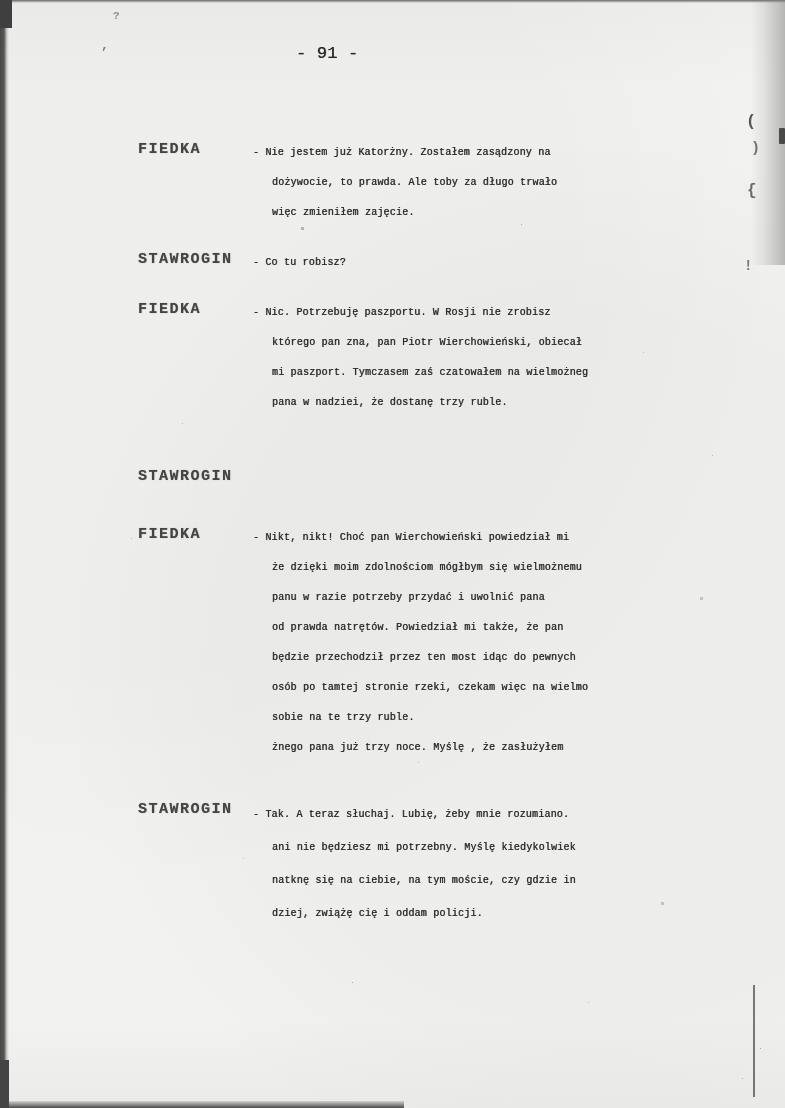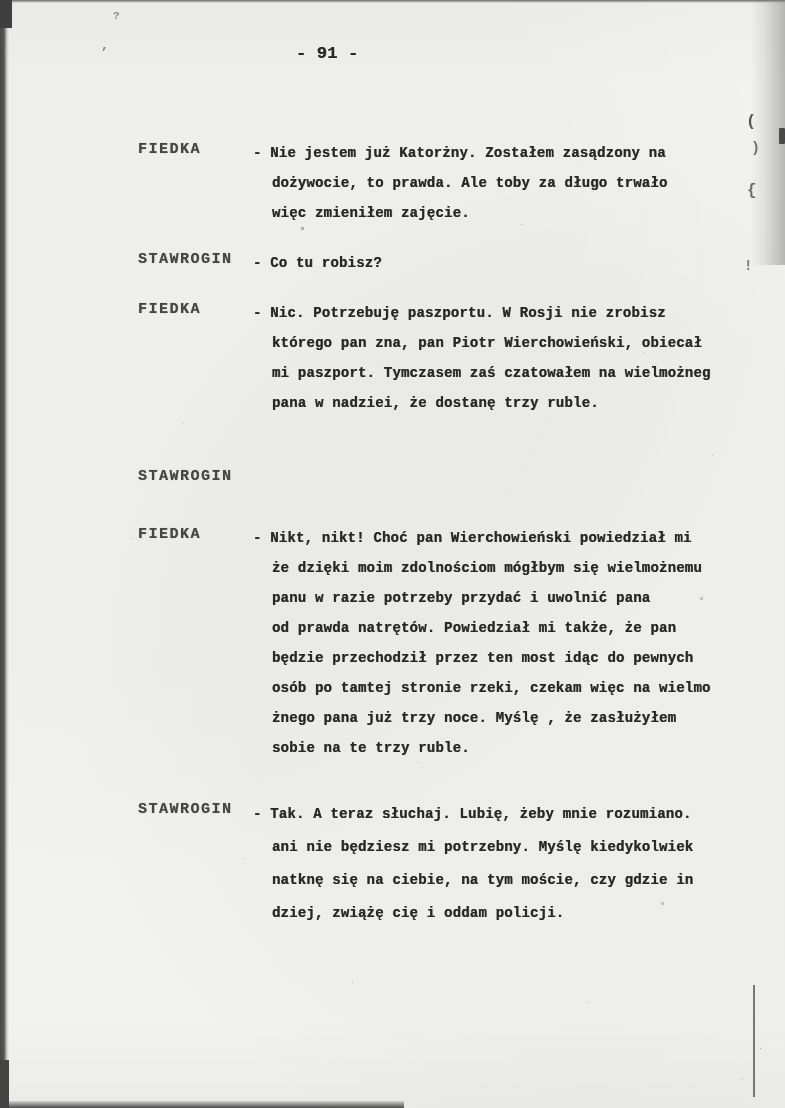--- a/index.html
+++ b/index.html
@@ -6,30 +6,30 @@
   .page{
     position:relative;width:785px;height:1108px;overflow:hidden;
     background:#f2f2f0;
     background-image:
       radial-gradient(circle at 18% 22%, rgba(0,0,0,.015) 0 40%, transparent 60%),
       radial-gradient(circle at 75% 60%, rgba(0,0,0,.018) 0 40%, transparent 60%),
       linear-gradient(180deg, rgba(0,0,0,.02), rgba(0,0,0,0) 8%, rgba(0,0,0,0) 92%, rgba(0,0,0,.03));
     font-family:"Liberation Mono","DejaVu Sans Mono",monospace;
   }
   .type{
-    font-weight:700;color:#272727;letter-spacing:.2px;
+    font-weight:400;color:#272727;letter-spacing:.2px;
     text-shadow:.4px .3px .6px rgba(40,40,40,.55), -.3px 0 .4px rgba(40,40,40,.3);
   }
   .pagenum{position:absolute;left:296px;top:44px;font-size:17px;}
   .dlg{position:absolute;left:120px;right:28px;}
   .speaker{
     position:absolute;left:18px;top:3px;font-size:15px;letter-spacing:1.5px;
     color:#454545;text-shadow:.3px .3px .8px rgba(70,70,70,.6);font-weight:700;
   }
-  .lines{margin-left:133px;font-size:14px;}
+  .lines{margin-left:133px;font-size:10px;}
   .line{line-height:30px;white-space:pre;}
   .line.cont{padding-left:19px;}
   .lh33 .line{line-height:33px;}
   
   .edge-left{position:absolute;left:0;top:0;width:9px;height:1108px;
     background:linear-gradient(90deg,#484848 0,#555 45%,rgba(90,90,90,.25) 75%,rgba(90,90,90,0) 100%);}
   .edge-top{position:absolute;left:0;top:0;width:785px;height:3px;
     background:linear-gradient(180deg,rgba(70,70,70,.8),rgba(70,70,70,0));}
   .corner-tl{position:absolute;left:0;top:0;width:12px;height:28px;background:#3f3f3f;}
   .smudge-tr{position:absolute;right:0;top:0;width:46px;height:265px;
@@ -108,22 +108,22 @@
   </div>
   <div class="dlg" style="top:523px;">
     <div class="speaker">FIEDKA</div>
     <div class="lines type">
         <div class="line">- Nikt, nikt! Choć pan Wierchowieński powiedział mi</div>
         <div class="line cont">że dzięki moim zdolnościom mógłbym się wielmożnemu</div>
         <div class="line cont">panu w razie potrzeby przydać i uwolnić pana</div>
         <div class="line cont">od prawda natrętów. Powiedział mi także, że pan</div>
         <div class="line cont">będzie przechodził przez ten most idąc do pewnych</div>
         <div class="line cont">osób po tamtej stronie rzeki, czekam więc na wielmo</div>
+        <div class="line cont">sobie na te trzy ruble.</div>
         <div class="line cont">żnego pana już trzy noce. Myślę , że zasłużyłem</div>
-        <div class="line cont">sobie na te trzy ruble.</div>
       </div>
   </div>
   <div class="dlg lh33" style="top:798px;">
     <div class="speaker">STAWROGIN</div>
     <div class="lines type">
         <div class="line">- Tak. A teraz słuchaj. Lubię, żeby mnie rozumiano.</div>
         <div class="line cont">ani nie będziesz mi potrzebny. Myślę kiedykolwiek</div>
         <div class="line cont">natknę się na ciebie, na tym moście, czy gdzie in</div>
         <div class="line cont">dziej, zwiążę cię i oddam policji.</div>
       </div>

